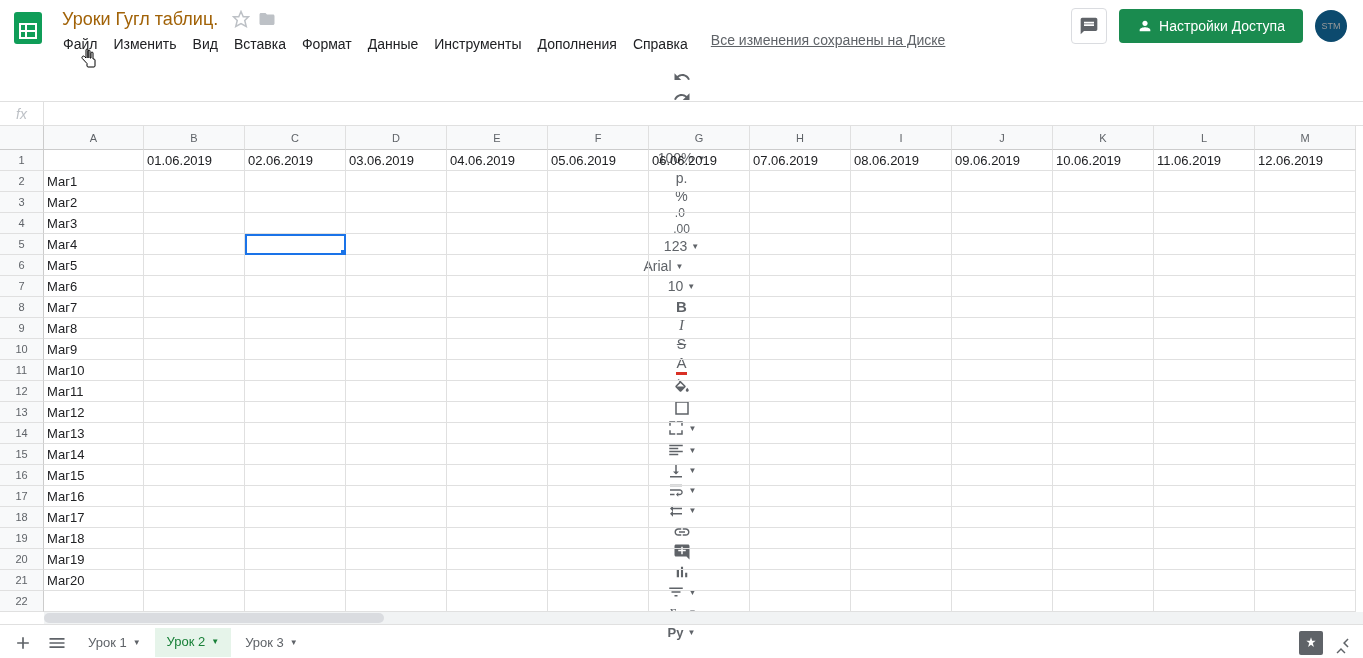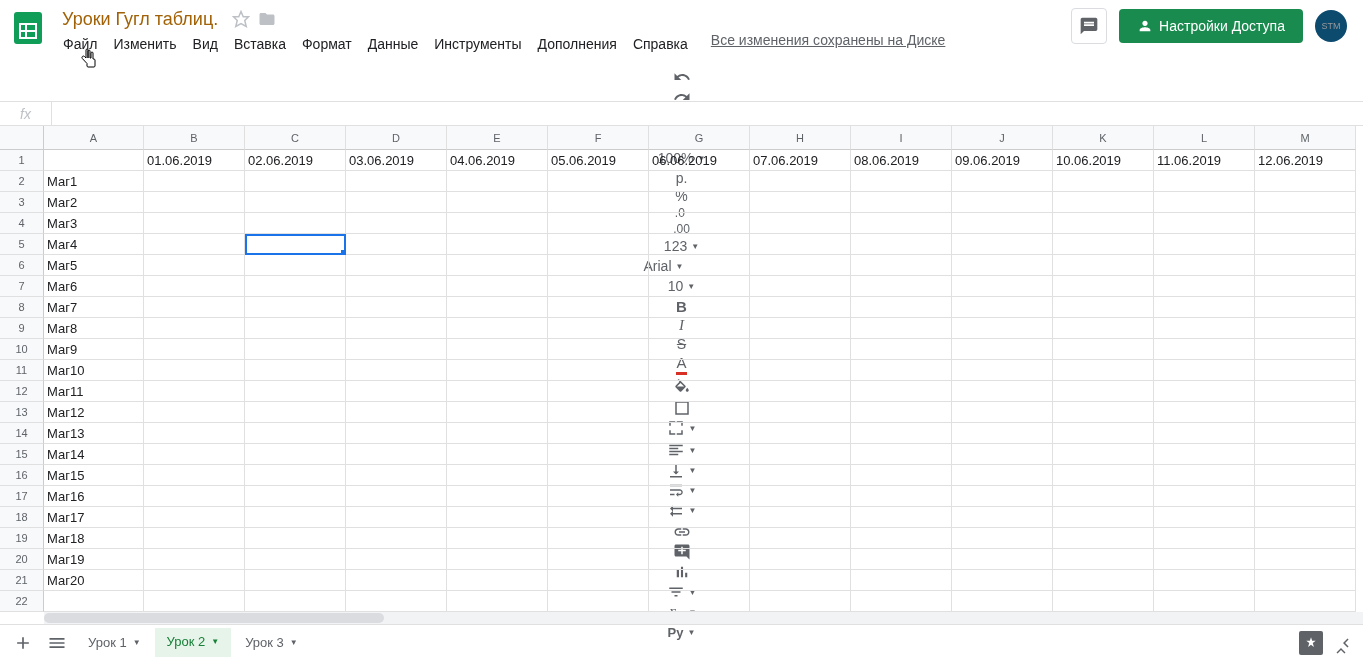--- a/index.html
+++ b/index.html
@@ -27,21 +27,21 @@
   .tb-sep { width: 1px; height: 20px; background: #dadce0; margin: 0 4px; }
   .tb-dropdown { display: flex; align-items: center; padding: 0 6px; height: 28px; cursor: pointer; color: #5f6368; font-size: 14px; gap: 4px; }
   .tb-dropdown .dd-arrow { font-size: 8px; }
   .font-select { min-width: 88px; }
   .fontsize-select { min-width: 38px; }
   .color-underline { border-bottom: 3px solid #d93025; padding-bottom: 1px; }
   .collapse-right { margin-left: auto; }
   
   
   .formula-bar { display: flex; align-items: center; height: 24px; border-bottom: 1px solid #e0e0e0; }
-  .fx-label { width: 52px; text-align: center; color: #bdc1c6; font-style: italic; font-size: 14px; border-right: 1px solid #e0e0e0; height: 100%; display: flex; align-items: center; justify-content: center; }
+  .fx-label { width: 44px; text-align: center; color: #bdc1c6; font-style: italic; font-size: 14px; border-right: 1px solid #e0e0e0; height: 100%; display: flex; align-items: center; justify-content: center; }
   .formula-input { flex: 1; border: none; outline: none; padding: 0 8px; font-size: 13px; height: 100%; }
   
   
   .grid-container { position: relative; overflow: hidden; height: 498px; }
   .grid { display: grid; grid-template-columns: 44px 100px repeat(12, 101px); font-size: 13px; }
   .col-header { background: #f8f9fa; border-right: 1px solid #e0e0e0; border-bottom: 1px solid #ccc; text-align: center; color: #5f6368; font-size: 11px; height: 24px; line-height: 24px; cursor: pointer; }
   .corner { background: #f8f9fa; border-right: 1px solid #ccc; border-bottom: 1px solid #ccc; height: 24px; cursor: pointer; }
   .row-header { background: #f8f9fa; border-right: 1px solid #ccc; border-bottom: 1px solid #e0e0e0; text-align: center; color: #5f6368; font-size: 11px; height: 21px; line-height: 21px; cursor: pointer; }
   .cell { border-right: 1px solid #e0e0e0; border-bottom: 1px solid #e0e0e0; height: 21px; line-height: 21px; padding: 0 3px; overflow: hidden; white-space: nowrap; text-align: left; cursor: cell; }
   .cell.date { text-align: left; }

